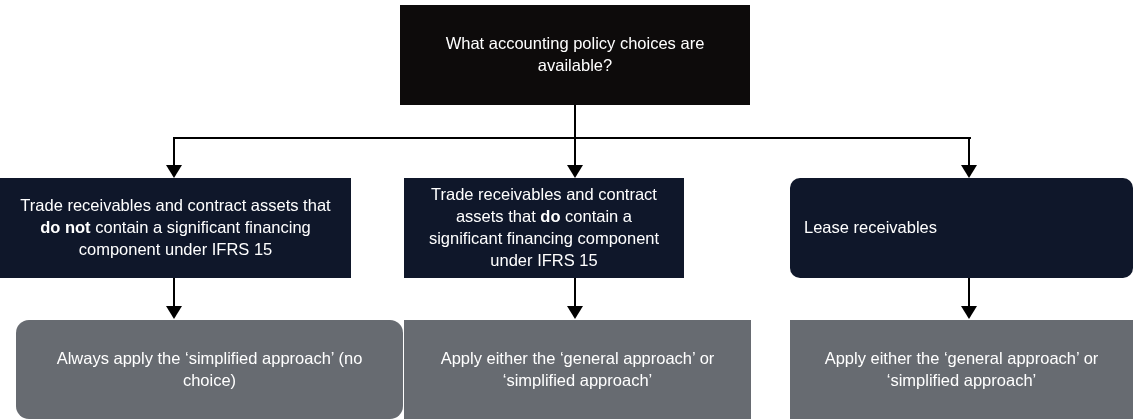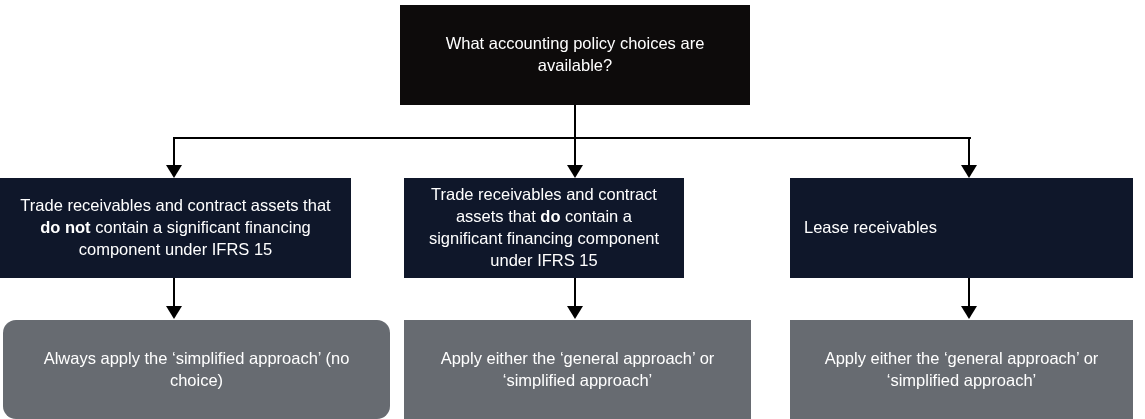--- a/index.html
+++ b/index.html
@@ -42,31 +42,31 @@
   
   .node-teal {
     top: 178px;
     height: 100px;
     background: #0f172a;
     font-size: 16.5px;
     padding: 4px 14px;
   }
   .teal-1 { left: 0px;   width: 351px; }
   .teal-2 { left: 404px; width: 280px; }
-  .teal-3 { left: 790px; width: 343px; }
+  .teal-3 { left: 790px; width: 343px; border-radius: 10px; }
 
   
   .node-grey {
     top: 320px;
     height: 99px;
     background: #676b71;
     font-size: 16.5px;
     padding: 4px 14px;
   }
-  .grey-1 { left: 3px;   width: 387px; border-radius: 13px; }
+  .grey-1 { left: 16px;   width: 387px; border-radius: 13px; }
   .grey-2 { left: 404px; width: 347px; }
   .grey-3 { left: 790px; width: 343px; }
 
   .node-text { display: block; }
   .node-text b { font-weight: bold; }
 
   
   .conn {
     position: absolute;
     background: #000000;

